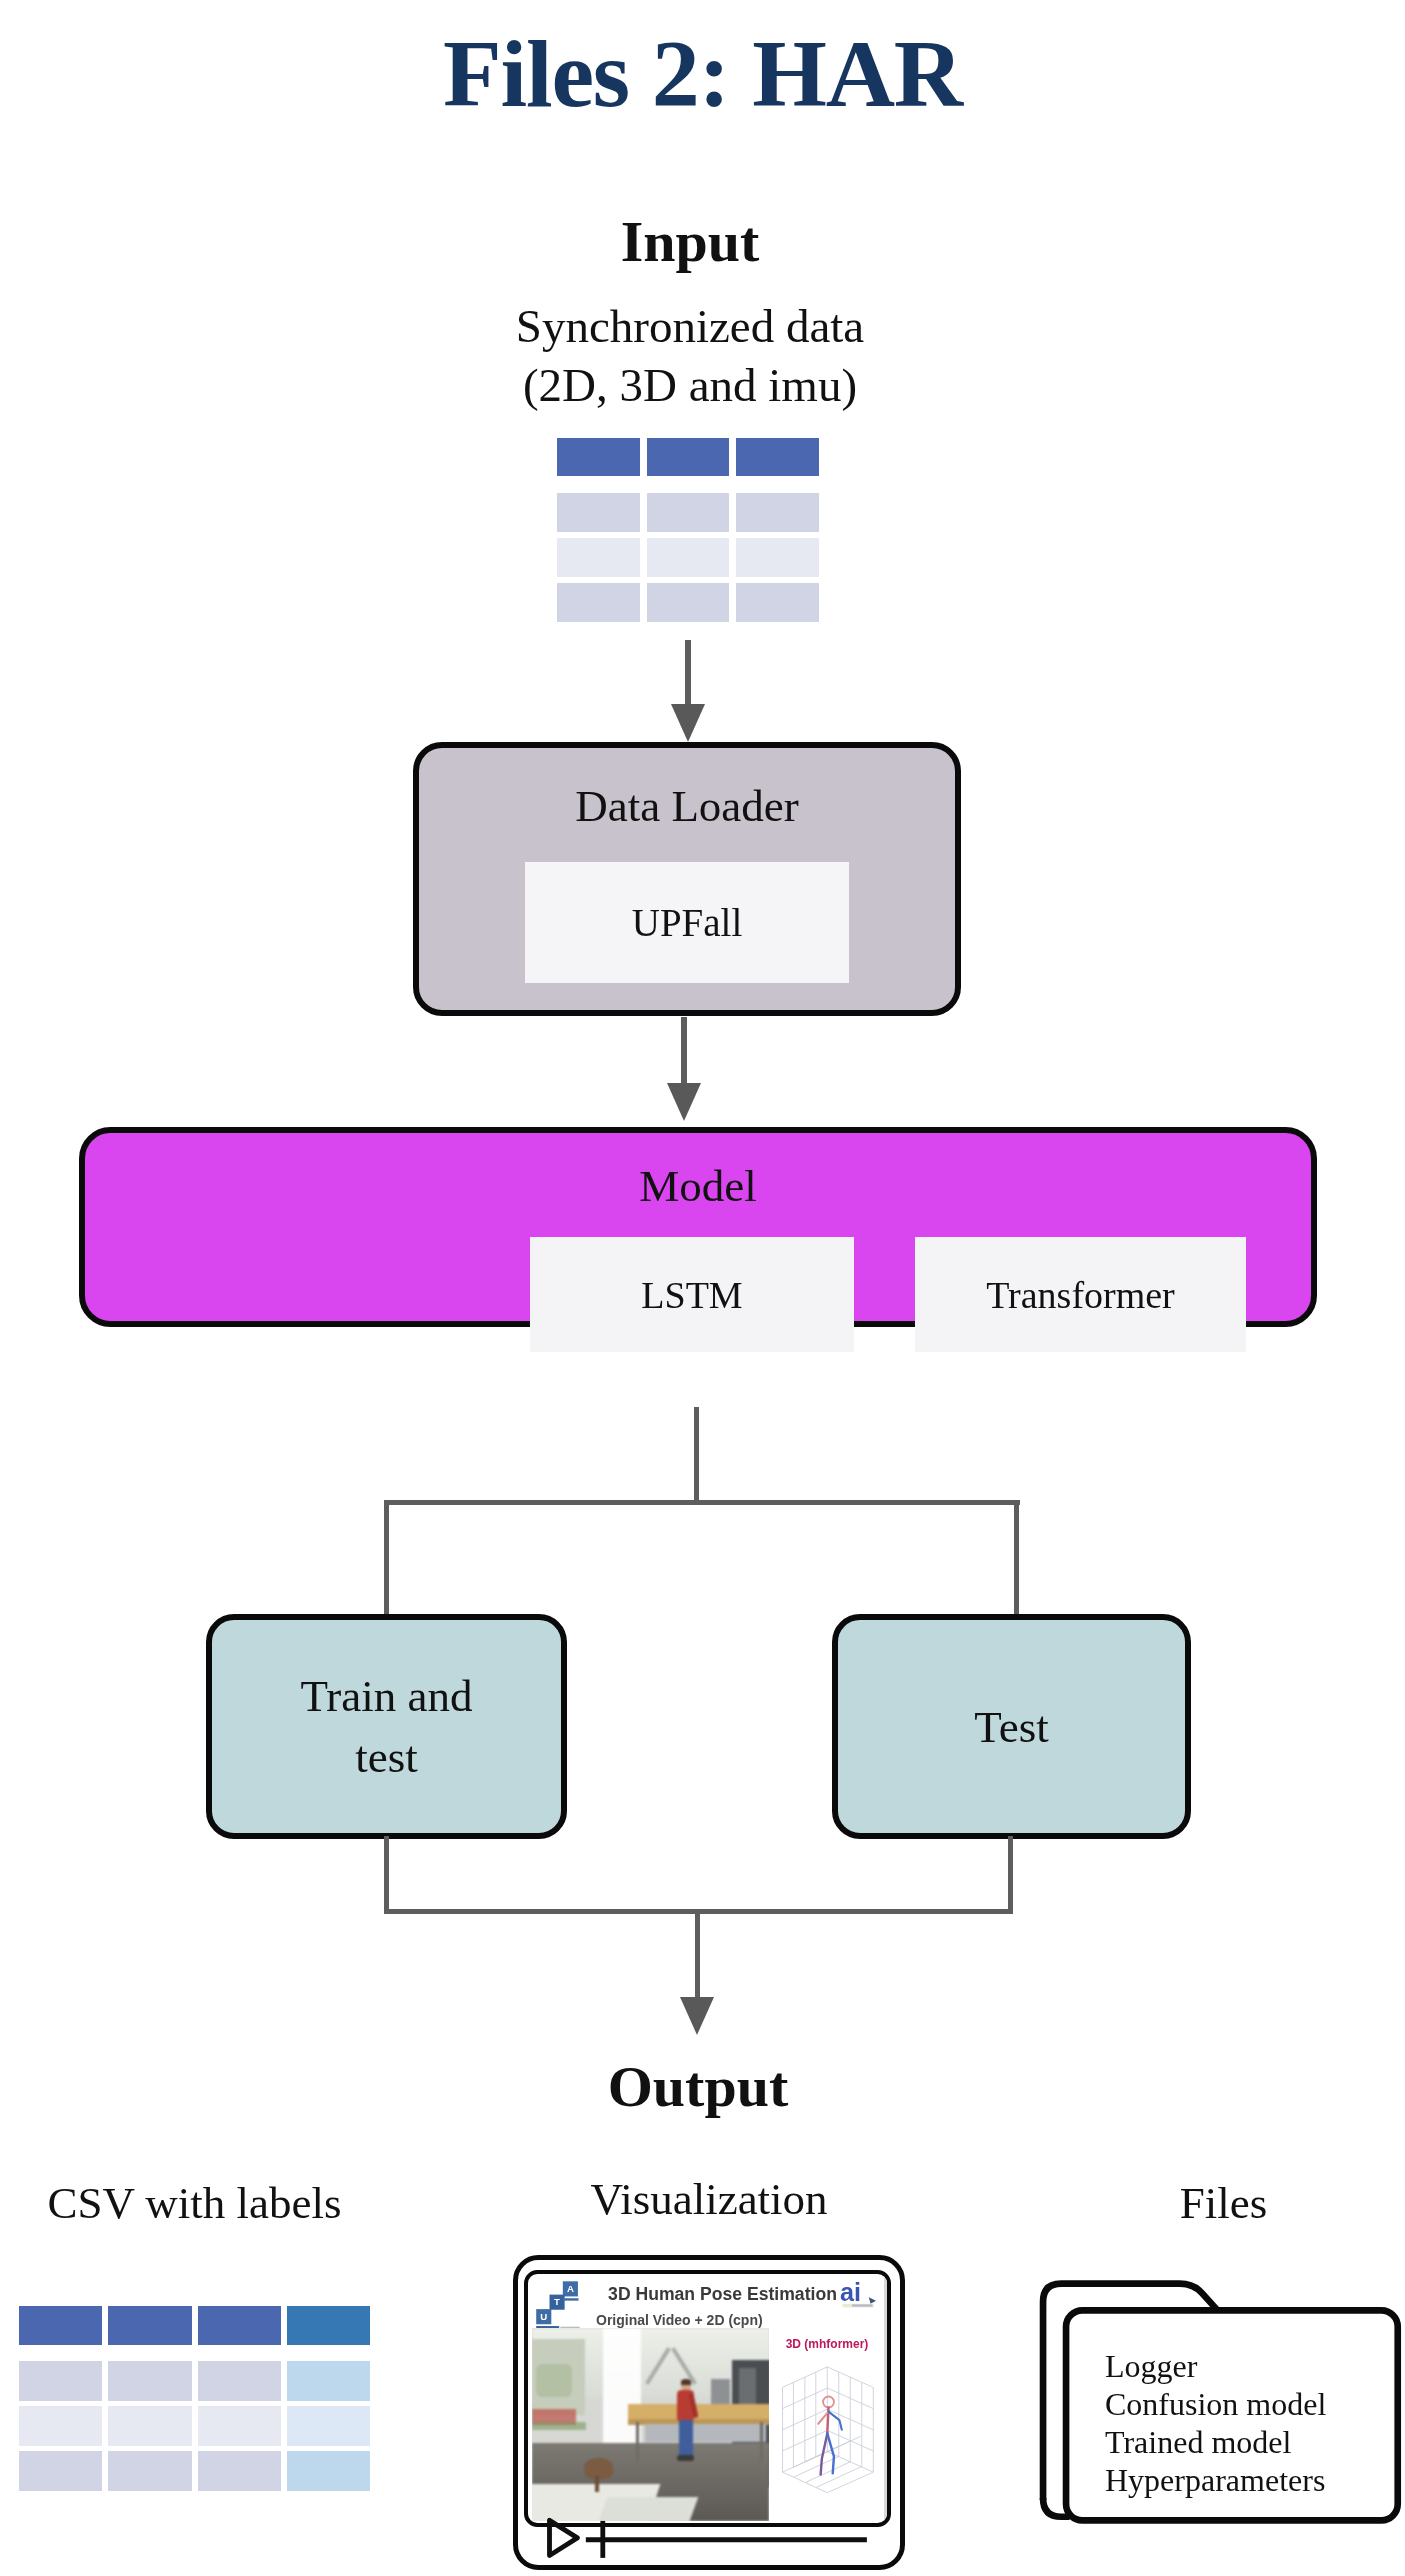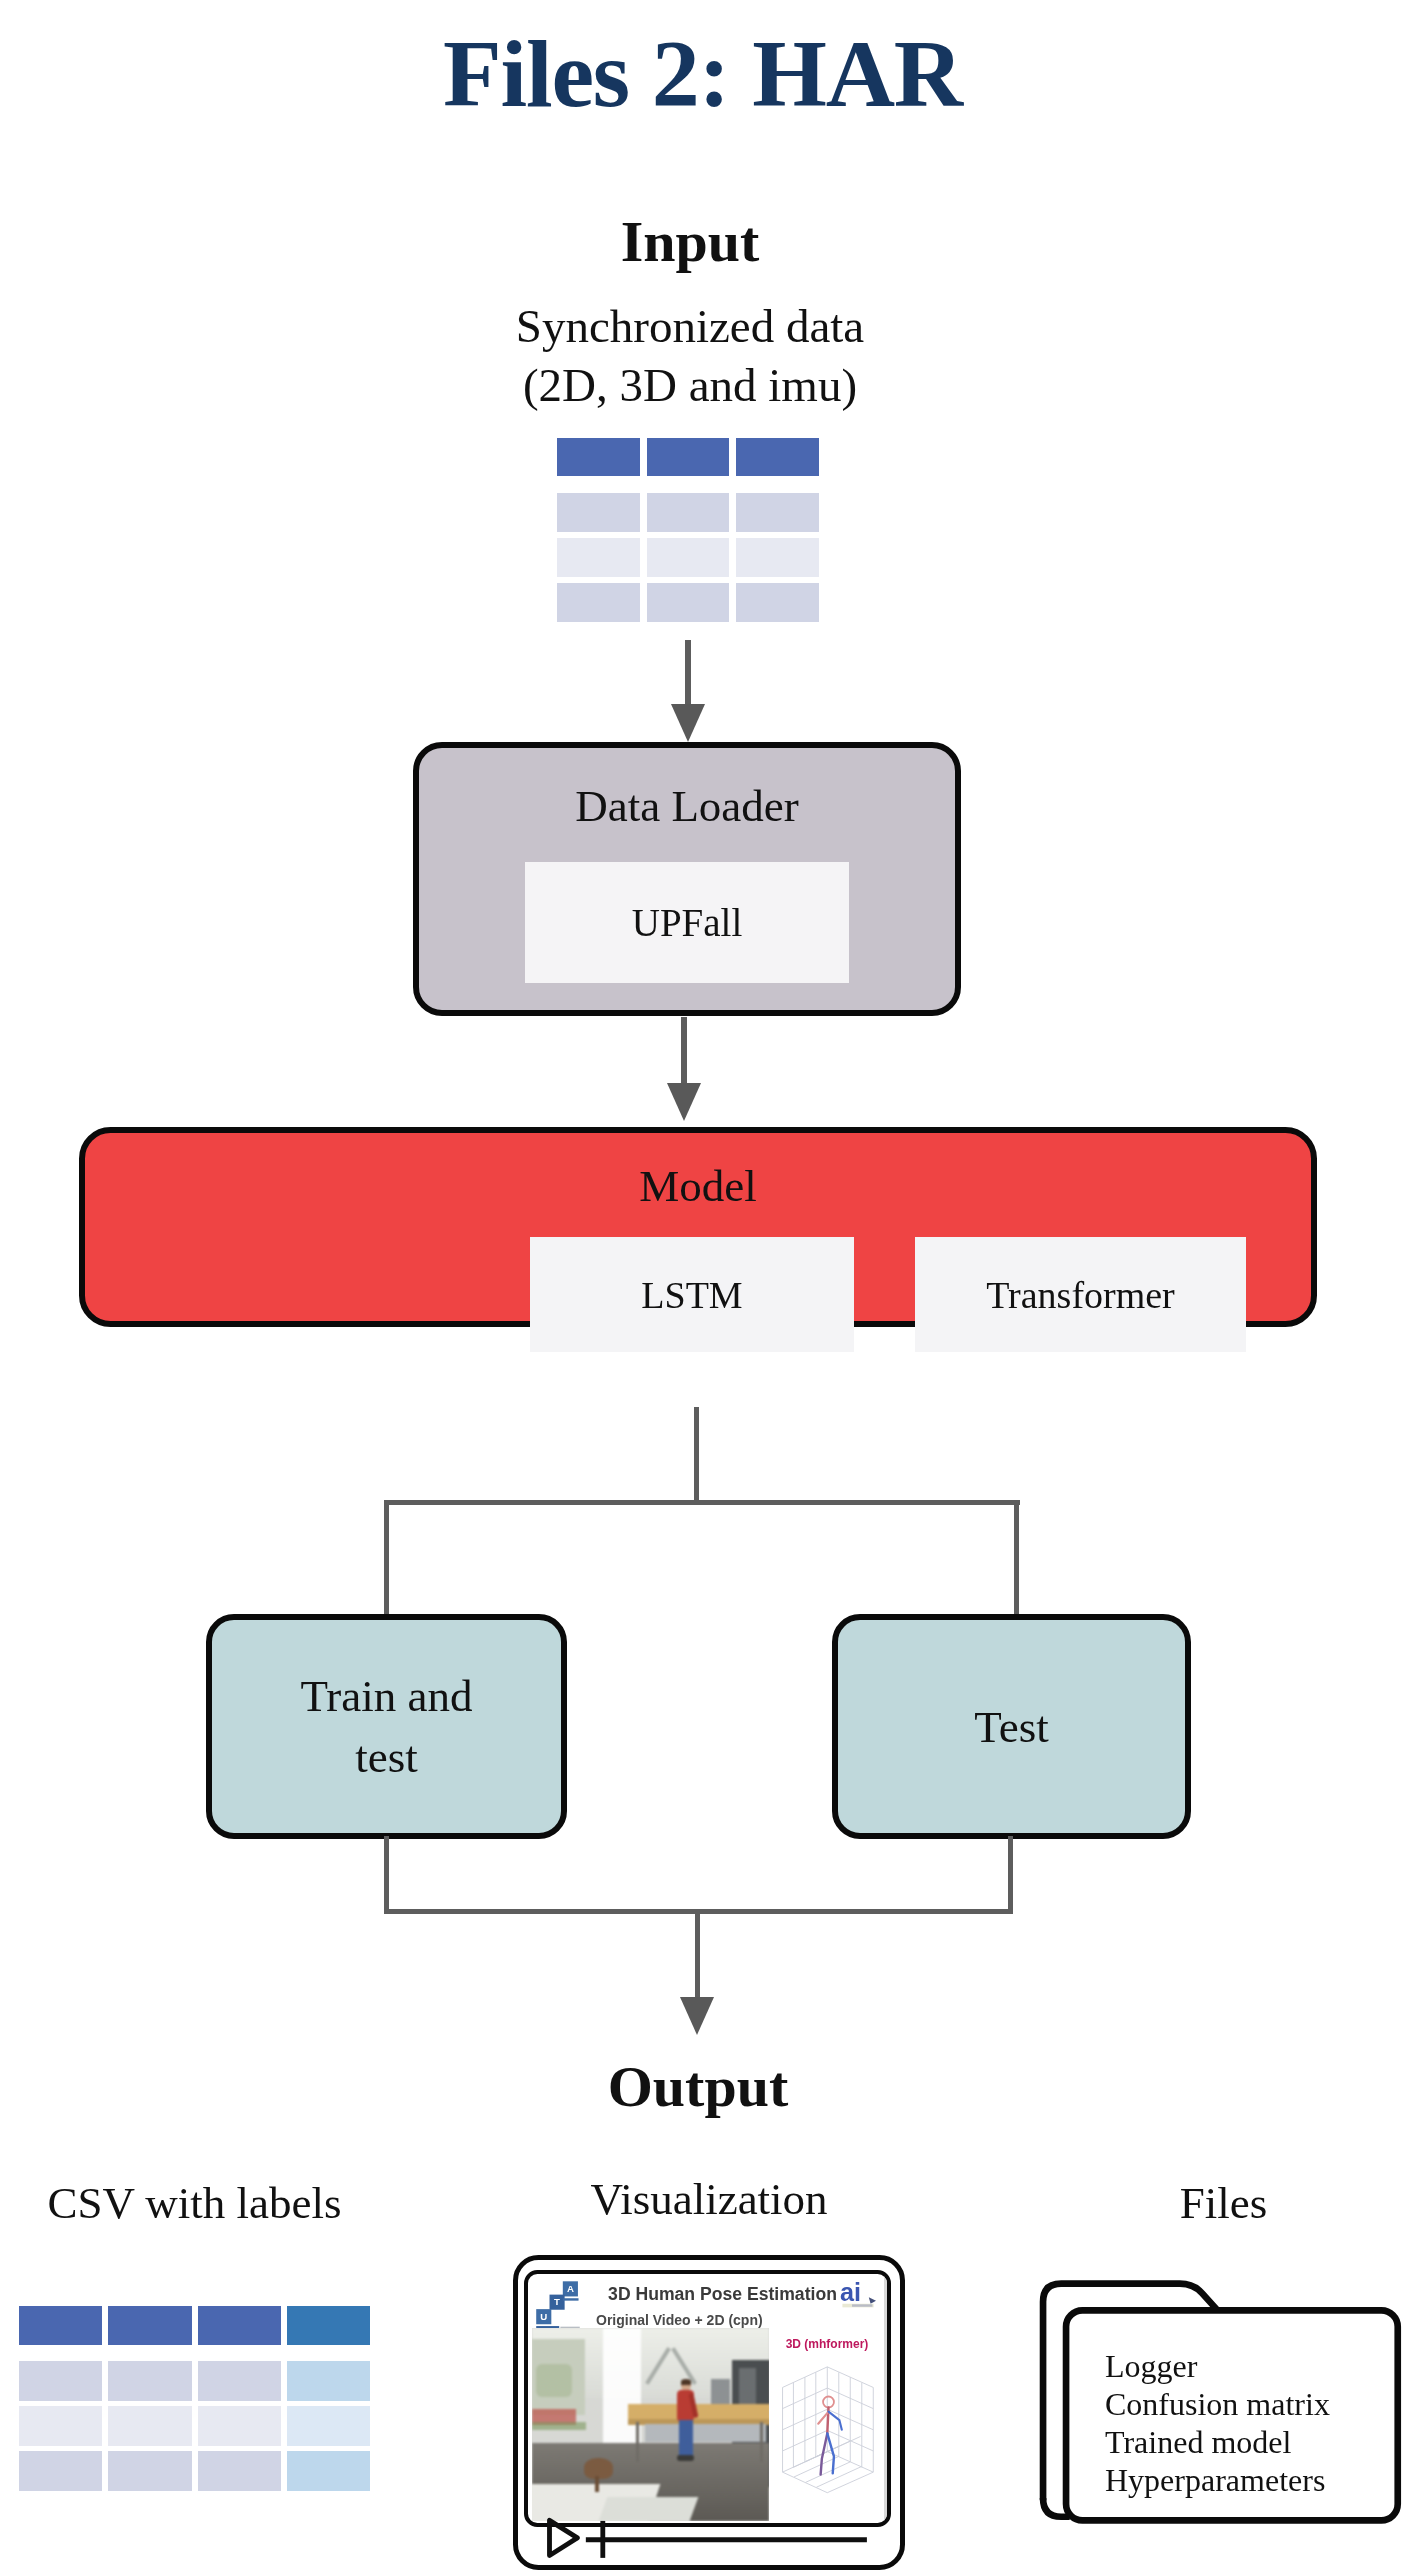--- a/index.html
+++ b/index.html
@@ -31,21 +31,21 @@
   .arrow-head{position:absolute;width:0;height:0;
               border-left:17px solid transparent;border-right:17px solid transparent;
               border-top:38px solid #595959;}
 
   
   .node{position:absolute;border:6px solid #0a0a0a;border-radius:29px;box-sizing:border-box;}
   #data-loader-box{left:413px;top:742px;width:548px;height:274px;background:#C7C2CB;}
   #data-loader-box .node-title{margin-top:32px;font-size:45px;}
   #upfall-box{position:absolute;left:50%;transform:translateX(-50%);top:114px;
               width:324px;height:121px;background:#F5F4F6;font-size:39px;}
-  #model-box{left:79px;top:1127px;width:1238px;height:200px;background:#ef4444;border-radius:31.5px;}
+  #model-box{left:79px;top:1127px;width:1238px;height:200px;background:#d946ef;border-radius:31.5px;}
   #model-box .node-title{margin-top:27px;font-size:45px;}
   .model-item{position:absolute;top:104px;height:115px;background:#F4F4F6;font-size:38px;}
   #model-item-cnn{left:61px;width:327px;}
   #model-item-lstm{left:445px;width:324px;}
   #model-item-transformer{left:830px;width:331px;}
   #train-box{left:206px;top:1614px;width:361px;height:225px;background:#BFD8DB;border-radius:28px;
              font-size:45px;line-height:61px;flex-direction:column;}
   #test-box{left:832px;top:1614px;width:359px;height:225px;background:#BFD8DB;border-radius:28px;
             font-size:45px;}
 
@@ -277,17 +277,17 @@
 <div class="abs ctr" id="files-title">Files</div>
 
 <svg class="abs" style="left:1037px;top:2275px;" width="368" height="251" viewBox="0 0 608 414">
   <path d="M 10 372 L 10 44 Q 10 14 40 14 L 236 14 Q 259 14 273 30 L 301 61" fill="none" stroke="#0a0a0a" stroke-width="11"></path>
   <path d="M 10 368 Q 10 399 40 399 L 54 399" fill="none" stroke="#0a0a0a" stroke-width="11"></path>
   <rect x="48" y="58" width="548" height="347" rx="27" fill="#ffffff" stroke="#0a0a0a" stroke-width="11"></rect>
 </svg>
 
 <div class="abs" id="files-list">
   <div>Logger</div>
-  <div>Confusion matrix</div>
+  <div>Confusion model</div>
   <div>Trained model</div>
   <div>Hyperparameters</div>
 </div>
 
 
 </body></html>

